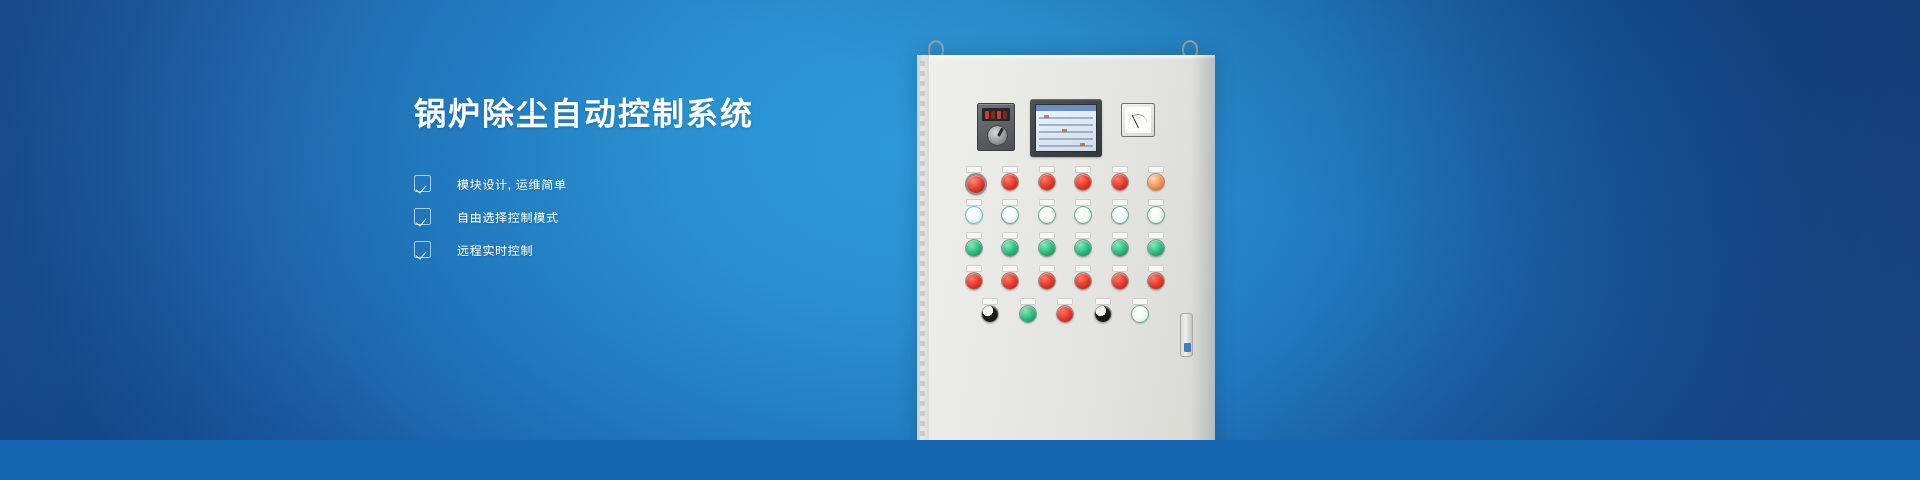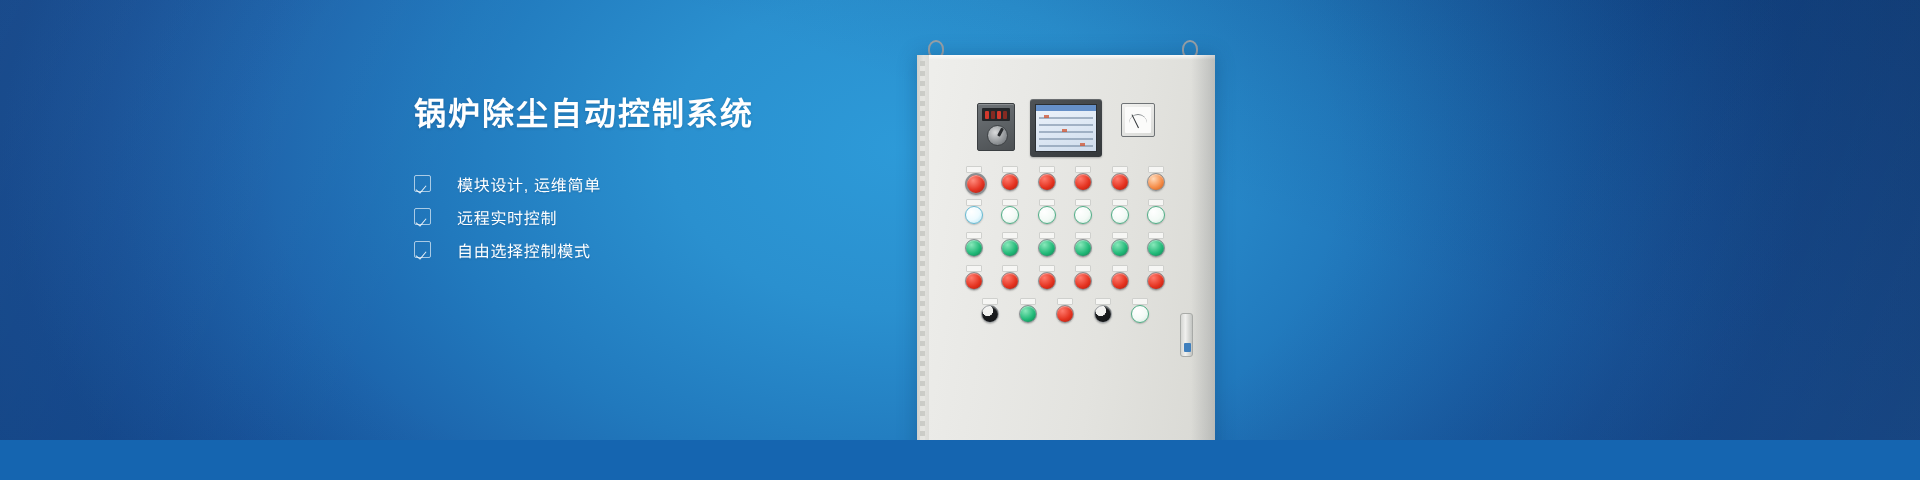--- a/index.html
+++ b/index.html
@@ -65,21 +65,21 @@
     content:"";
     position:absolute;
     left:3px; top:7px;
     width:5px; height:9px;
     border-right:1.4px solid rgba(255,255,255,0.88);
     border-bottom:1.4px solid rgba(255,255,255,0.88);
     transform:rotate(40deg);
   }
   .ftext {
     color:#ffffff;
-    font-size:16px;
+    font-size:12px;
     letter-spacing:0.7px;
     white-space:nowrap;
     text-shadow:0 1px 2px rgba(0,30,70,0.20);
   }
 
   
   .cta-wrap { margin-top:24px; margin-left:16px; }
   .cta {
     display:inline-flex; align-items:center; justify-content:center;
     width:118px; height:34px;
@@ -252,26 +252,26 @@
 
     <div class="features">
 
       <div class="feature">
         <span class="fbox"></span>
         <span class="ftext">模块设计, 运维简单</span>
       </div>
 
       <div class="feature">
         <span class="fbox"></span>
-        <span class="ftext">远程实时控制</span>
+        <span class="ftext">自由选择控制模式</span>
       </div>
 
       <div class="feature">
         <span class="fbox"></span>
-        <span class="ftext">自由选择控制模式</span>
+        <span class="ftext">远程实时控制</span>
       </div>
 
     </div>
 
 
   </div>
 
   <div class="photo">
 
     <span class="eyelet l"></span>

